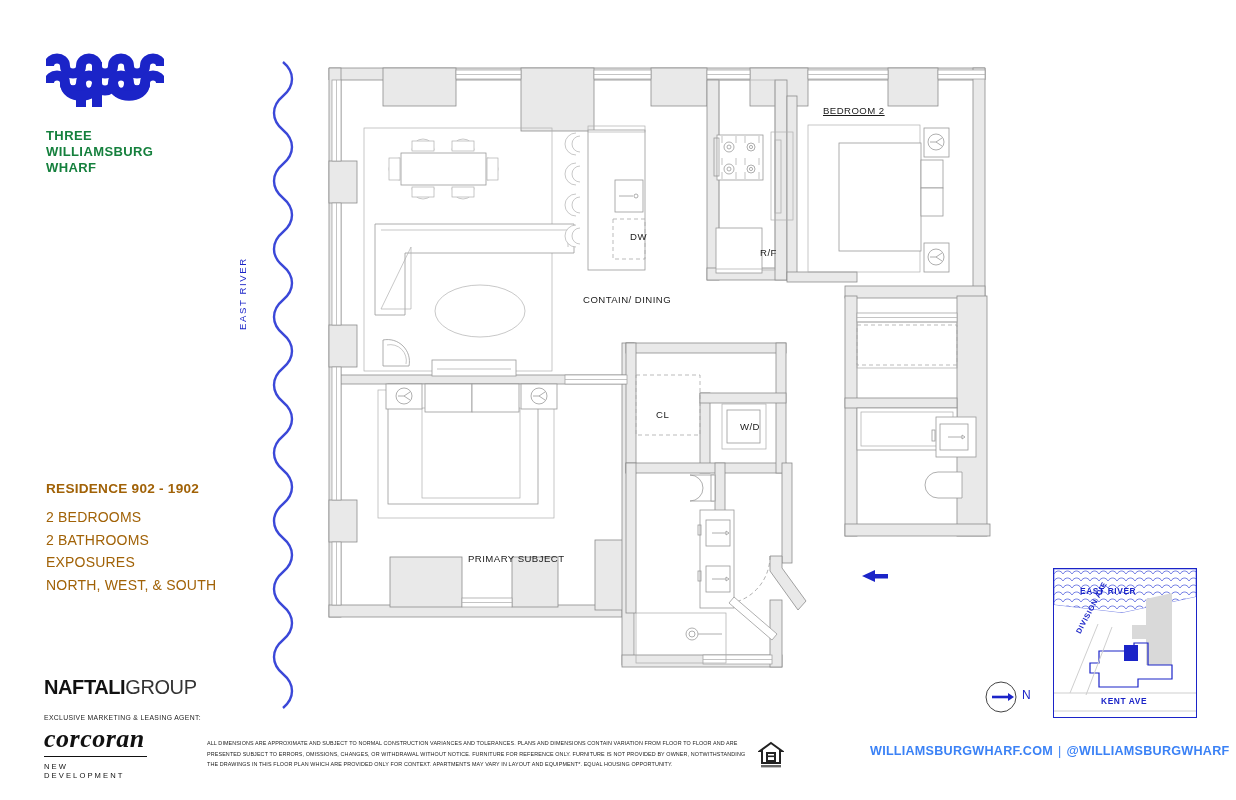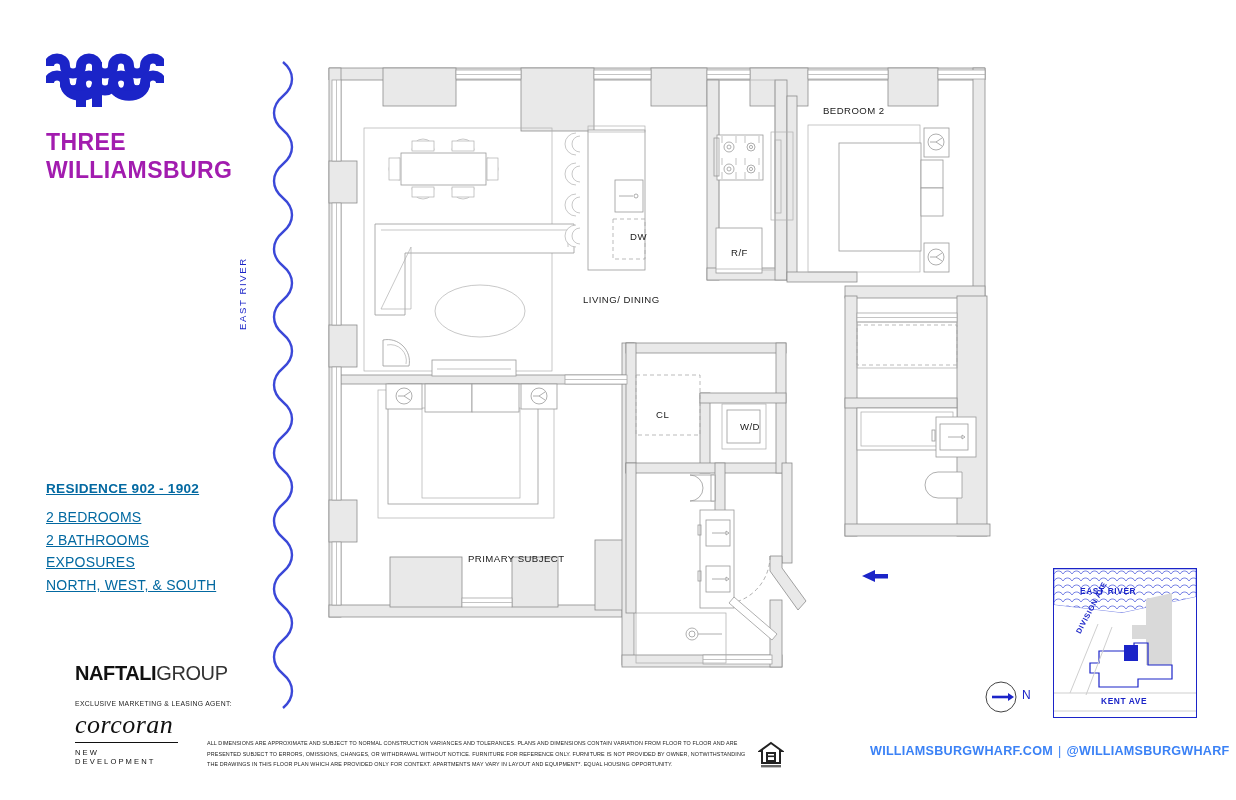--- a/index.html
+++ b/index.html
@@ -24,55 +24,53 @@
   
   #brand-block {
     position: absolute;
     left: 46px;
     top: 52px;
     width: 220px;
   }
   #brand-logo { display: block; }
   #brand-title {
     margin-top: 14px;
-    color: #a21caf;
+    color: #15803d;
     font-weight: bold;
-    font-size: 23px;
+    font-size: 13px;
     line-height: 1.22;
     letter-spacing: 0.4px;
   }
 
   
   #residence-block {
     position: absolute;
     left: 46px;
     top: 481px;
     width: 230px;
-    color: #0369a1;
-    text-decoration: underline;
+    color: #a16207;
   }
   #residence-title {
     font-weight: bold;
     font-size: 13.6px;
     letter-spacing: 0.25px;
     margin-bottom: 10px;
   }
   .residence-line {
     font-size: 14px;
     letter-spacing: 0.2px;
     line-height: 1.62;
   }
 
   
   #naftali-block {
     position: absolute;
     left: 44px;
-    top: 662px;
+    top: 676px;
     width: 240px;
-    margin-left: 31px;
   }
   #naftali-logo {
     font-size: 20px;
     letter-spacing: -0.4px;
     color: #111;
     white-space: nowrap;
   }
   #naftali-logo .bold { font-weight: bold; }
   #naftali-logo .light { font-weight: normal; color: #333; }
   #agent-label {
@@ -82,20 +80,21 @@
     color: #222;
   }
   #corcoran-logo {
     margin-top: 5px;
     font-family: "Liberation Serif", serif;
     font-style: italic;
     font-size: 26px;
     color: #111;
     letter-spacing: 0.5px;
     line-height: 1;
+    font-weight: bold;
   }
   #corcoran-rule {
     width: 103px;
     height: 1px;
     background: #111;
     margin-top: 4px;
   }
   #corcoran-sub {
     margin-top: 5px;
     font-size: 7.6px;
@@ -218,20 +217,21 @@
       </g>
       <g fill="none" stroke="#1b24c8" stroke-width="10">
         <path d="M19 31 C19 48, 51 48, 51 31"></path>
         <path d="M67 31 C67 48, 99 48, 99 31"></path>
       </g>
       <rect x="46" y="10" width="10" height="45" fill="#1b24c8"></rect>
     </svg>
     <div id="brand-title">
       <div>THREE</div>
       <div>WILLIAMSBURG</div>
+      <div>WHARF</div>
     </div>
   </div>
 
   <div id="residence-block">
     <div id="residence-title">RESIDENCE 902 - 1902</div>
     <div class="residence-line">2 BEDROOMS</div>
     <div class="residence-line">2 BATHROOMS</div>
     <div class="residence-line">EXPOSURES</div>
     <div class="residence-line">NORTH, WEST, &amp; SOUTH</div>
   </div>
@@ -592,27 +592,27 @@
       <path class="thin" d="M770 556 a48 48 0 0 1 -34 46" fill="none" stroke-dasharray="4 3"></path>
       <path class="furn" d="M729 603 L772 640 L777 634 L734 597 Z"></path>
     </g>
 
     <g>
       <path d="M862 576 L875 570 L875 582 Z" fill="#1b24c8"></path>
       <rect x="874" y="574" width="14" height="4.5" fill="#1b24c8"></rect>
     </g>
   </svg>
 
-  <div class="room-label" style="left:583px; top:294px;">LIVING/ DINING</div>
-  <div class="room-label" style="left:823px; top:105px;">BEDROOM 2</div>
+  <div class="room-label" style="left:583px; top:294px;">CONTAIN/ DINING</div>
+  <div class="room-label" style="left:823px; top:105px;text-decoration:underline;">BEDROOM 2</div>
   <div class="room-label" style="left:468px; top:553px;">PRIMARY SUBJECT</div>
   <div class="room-label" style="left:656px; top:409px;">CL</div>
   <div class="room-label" style="left:740px; top:421px;text-align:right;">W/D</div>
   <div class="room-label" style="left:630px; top:231px;text-align:center;">DW</div>
-  <div class="room-label" style="left:731px; top:247px;">R/F</div>
+  <div class="room-label" style="left:760px; top:247px;">R/F</div>
 
   <svg id="compass" width="34" height="34" viewBox="0 0 34 34">
     <circle cx="17" cy="17" r="15" fill="none" stroke="#444" stroke-width="1"></circle>
     <path d="M8 17 L24 17" stroke="#1b24c8" stroke-width="2.6"></path>
     <path d="M24 13 L30 17 L24 21 Z" fill="#1b24c8"></path>
   </svg>
   <div id="compass-n">N</div>
 
   <div id="keymap">
     <svg width="142" height="148" viewBox="0 0 142 148">

